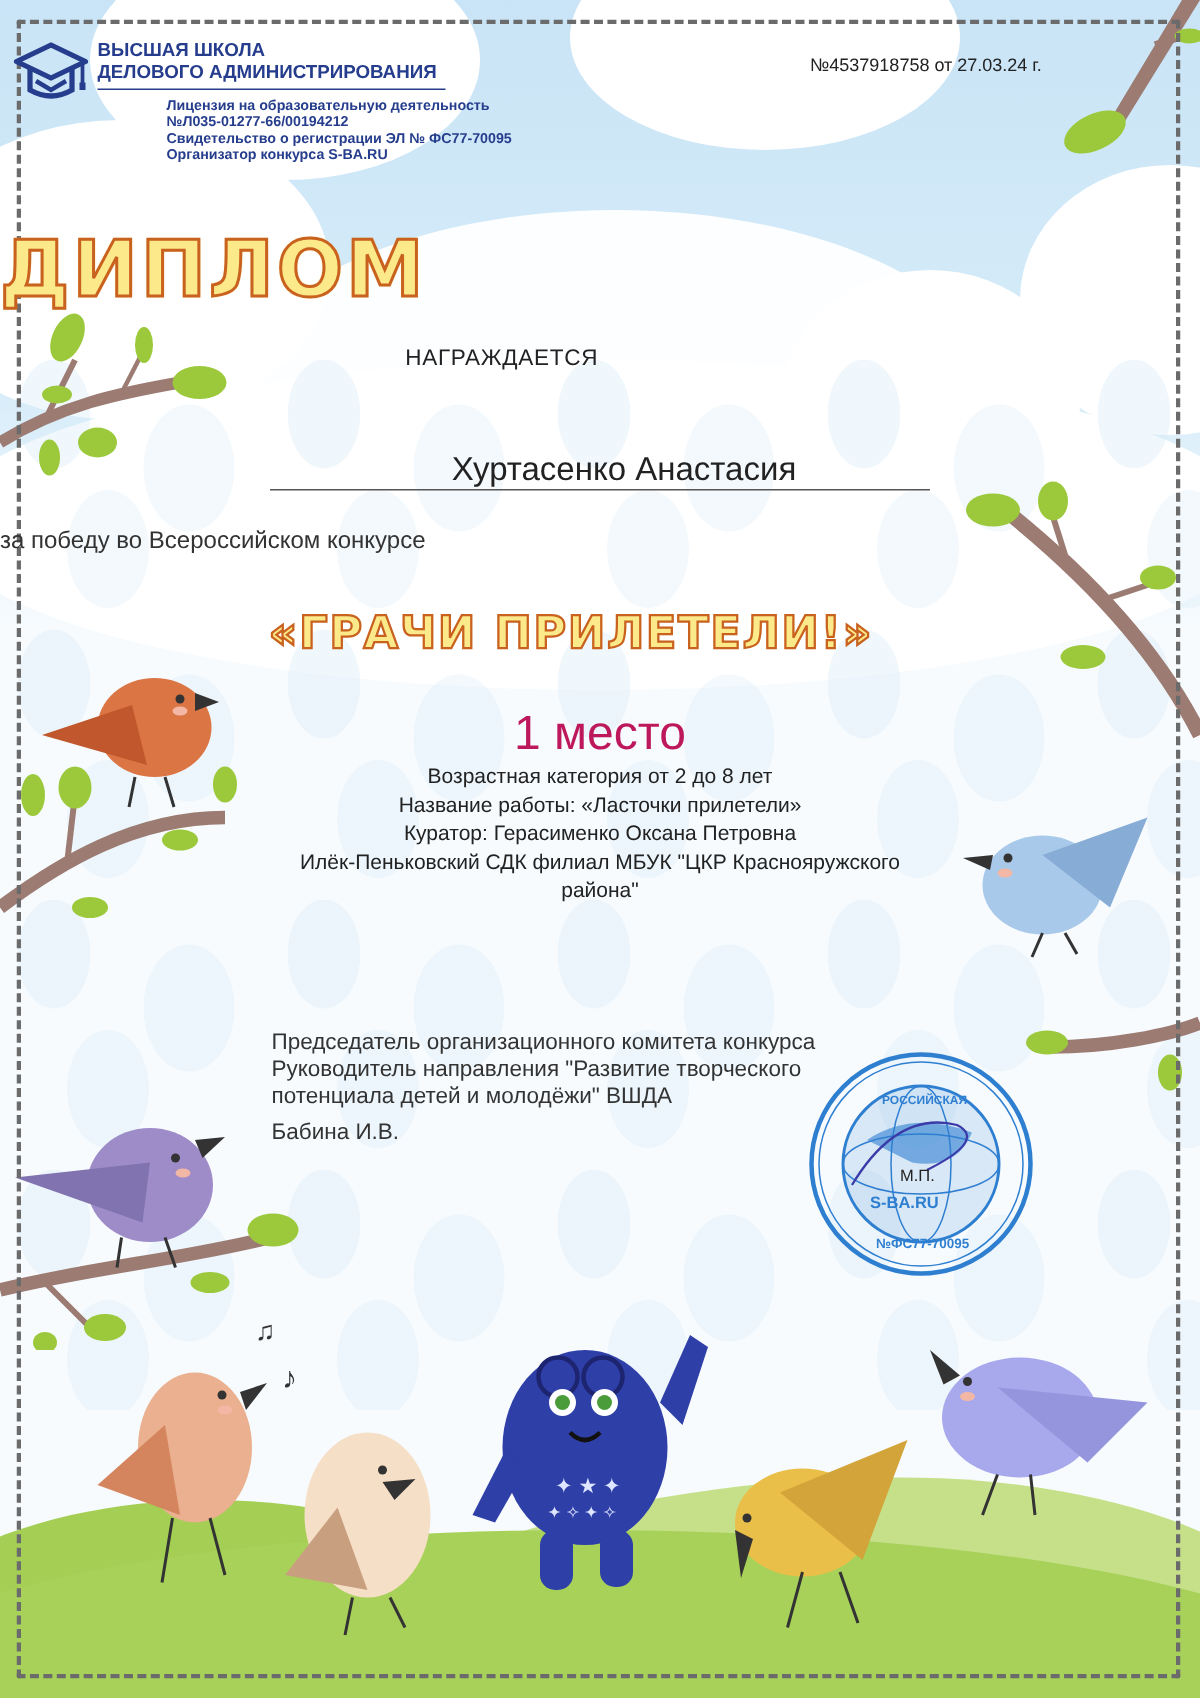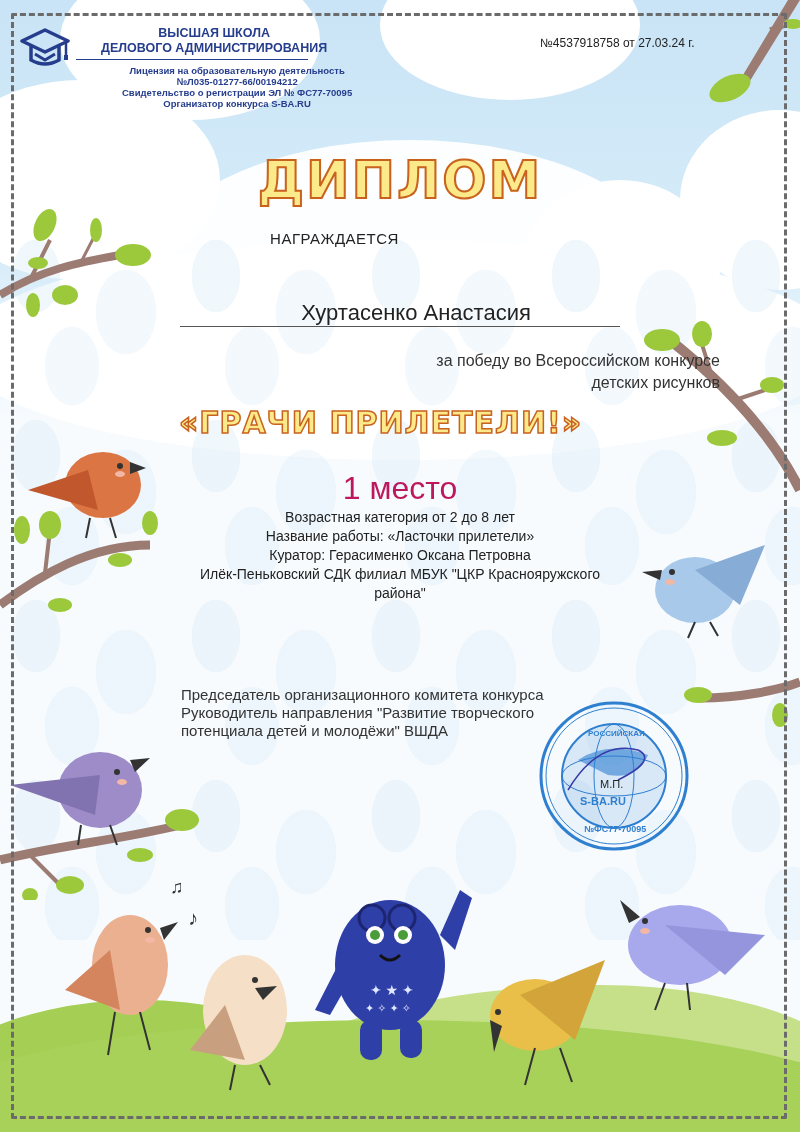--- a/index.html
+++ b/index.html
@@ -31,37 +31,37 @@
       background: #c6e08a; border-radius: 60% 40% 0 0;
     }
     .ground-front {
       position: absolute; left: -80px; top: 1020px; width: 980px; height: 200px;
       background: #a8d15a; border-radius: 55% 60% 0 0;
     }
     .ground-left {
       position: absolute; left: -100px; top: 1000px; width: 480px; height: 260px;
       background: #a4cf54; border-radius: 50% 50% 0 0;
     }
-    .header-logo { position: absolute; left: 20px; top: 26px; display: flex; align-items: flex-start; text-align: center; }
+    .header-logo { position: absolute; left: 9px; top: 26px; display: flex; align-items: flex-start; }
     .logo-icon { width: 50px; height: 44px; margin-right: 6px; }
     .org-name { color: #253d8c; font-weight: bold; font-size: 12.5px; line-height: 15px; }
     .org-line { width: 232px; height: 1px; background: #253d8c; margin: 3px 0 5px 0; }
     .org-details { color: #253d8c; font-weight: bold; font-size: 9.5px; line-height: 11px; margin-left: 46px; }
     .doc-number { position: absolute; left: 540px; top: 36px; font-size: 12px; color: #222; }
     .title {
-      position: absolute; left: 0; width: 800px; top: 150px; text-align: center;
+      position: absolute; left: 0; width: 800px; top: 150px; text-align: left;
       font-family: "DejaVu Sans", sans-serif; font-weight: bold; font-size: 52px;
       color: #fbe98a; letter-spacing: 2px;
       -webkit-text-stroke: 2px #c9621e;
       text-shadow: 0 0 2px #f7d35a;
     }
     .awarded { position: absolute; top: 230px; left: 0; width: 669px; text-align: center; font-size: 15px; letter-spacing: 0.5px; color: #222; }
     .recipient { position: absolute; top: 300px; left: 196px; width: 440px; text-align: center; font-size: 22px; color: #222; }
     .recipient-line { position: absolute; top: 326px; left: 180px; width: 440px; height: 1px; background: #555; }
-    .for-text { position: absolute; top: 350px; left: 0; width: 720px; text-align: right; font-size: 16px; line-height: 22px; color: #333; }
+    .for-text { position: absolute; top: 350px; left: 0; width: 720px; text-align: left; font-size: 16px; line-height: 22px; color: #333; }
     .contest-name {
       position: absolute; top: 405px; left: 0; width: 761px; text-align: center;
       font-family: "DejaVu Sans", sans-serif; font-weight: bold; font-size: 30px;
       color: #fbe98a; -webkit-text-stroke: 1.5px #c9621e; letter-spacing: 1px;
     }
     .place { position: absolute; top: 470px; left: 0; width: 800px; text-align: center; font-size: 32px; color: #be185d; }
     .details { position: absolute; top: 508px; left: 180px; width: 440px; text-align: center; font-size: 14px; line-height: 19px; color: #222; }
     .signature { position: absolute; top: 686px; left: 181px; font-size: 15px; line-height: 18px; color: #333; }
     .signature .name { margin-top: 6px; }
     .stamp { position: absolute; left: 538px; top: 700px; width: 152px; height: 152px; }
@@ -231,35 +231,35 @@
 </div>
 
 <div class="doc-number">№4537918758 от 27.03.24 г.</div>
 
 <div class="title">ДИПЛОМ</div>
 <div class="awarded">НАГРАЖДАЕТСЯ</div>
 <div class="recipient">Хуртасенко Анастасия</div>
 <div class="recipient-line"></div>
 <div class="for-text">
   <div>за победу во Всероссийском конкурсе</div>
-  <div>детских рисунков</div>
 </div>
 <div class="contest-name">«ГРАЧИ ПРИЛЕТЕЛИ!»</div>
 <div class="place">1 место</div>
 <div class="details">
   <div>Возрастная категория от 2 до 8 лет</div>
   <div>Название работы: «Ласточки прилетели»</div>
   <div>Куратор: Герасименко Оксана Петровна</div>
   <div>Илёк-Пеньковский СДК филиал МБУК "ЦКР Красно­яружского района"</div>
 </div>
 
 <div class="signature">
   <div>Председатель организационного комитета конкурса</div>
   <div>Руководитель направления "Развитие творческого</div>
   <div>потенциала детей и молодёжи" ВШДА</div>
+  <div class="name">Бабина И.В.</div>
 </div>
 
 <svg class="stamp" viewBox="0 0 152 152">
   <circle cx="76" cy="76" r="73" fill="none" stroke="#2f7fd1" stroke-width="3"></circle>
   <circle cx="76" cy="76" r="68" fill="none" stroke="#2f7fd1" stroke-width="1"></circle>
   <circle cx="76" cy="76" r="52" fill="rgba(47,127,209,0.15)" stroke="#2f7fd1" stroke-width="2"></circle>
   <ellipse cx="76" cy="76" rx="52" ry="20" fill="none" stroke="#2f7fd1" stroke-width="1"></ellipse>
   <ellipse cx="76" cy="76" rx="20" ry="52" fill="none" stroke="#2f7fd1" stroke-width="1"></ellipse>
   <path d="M40 60 Q70 40 110 55 Q100 80 70 75 Z" fill="#2f7fd1" opacity="0.6"></path>
   <text x="42" y="105" font-size="11" font-weight="bold" fill="#2f7fd1">S-BA.RU</text>

